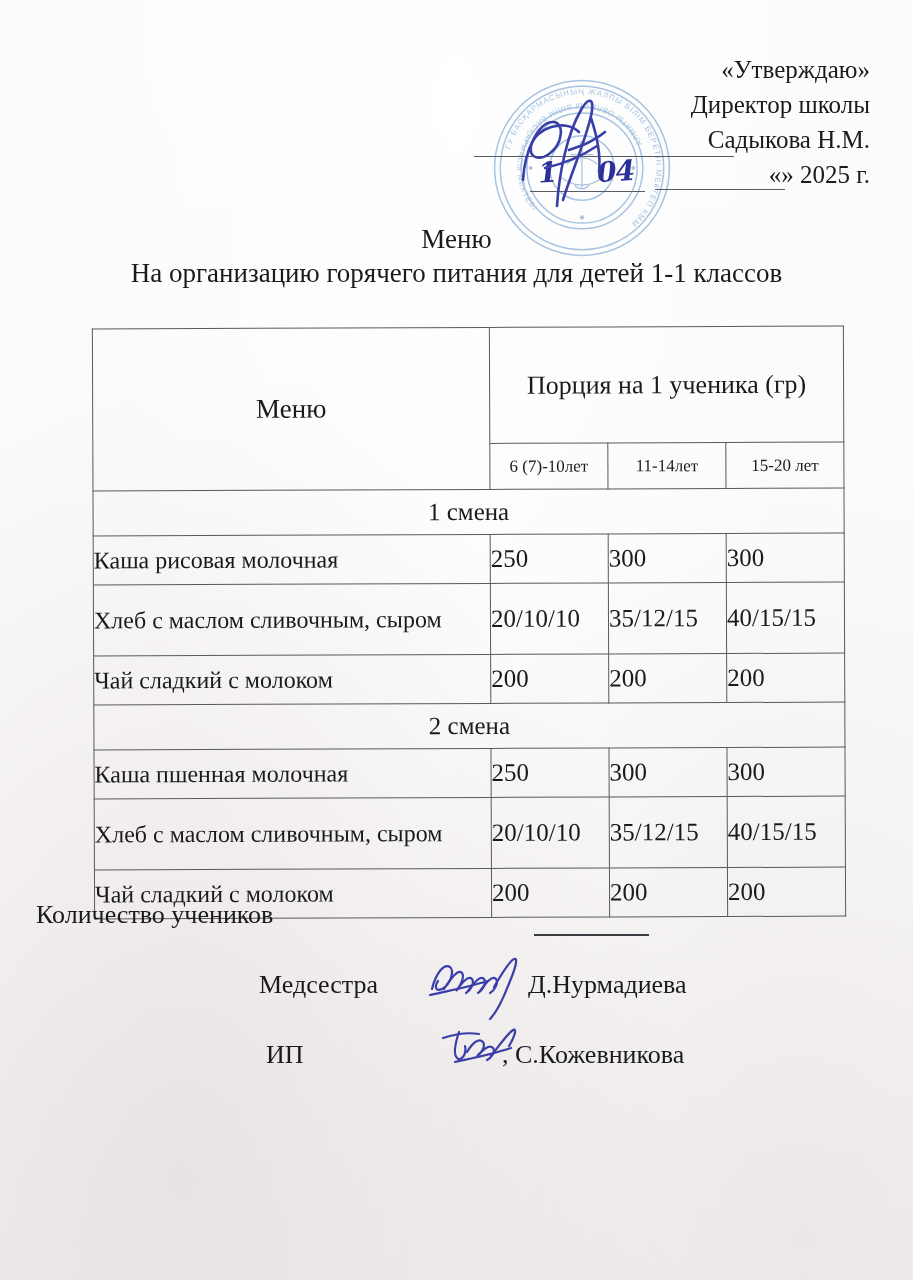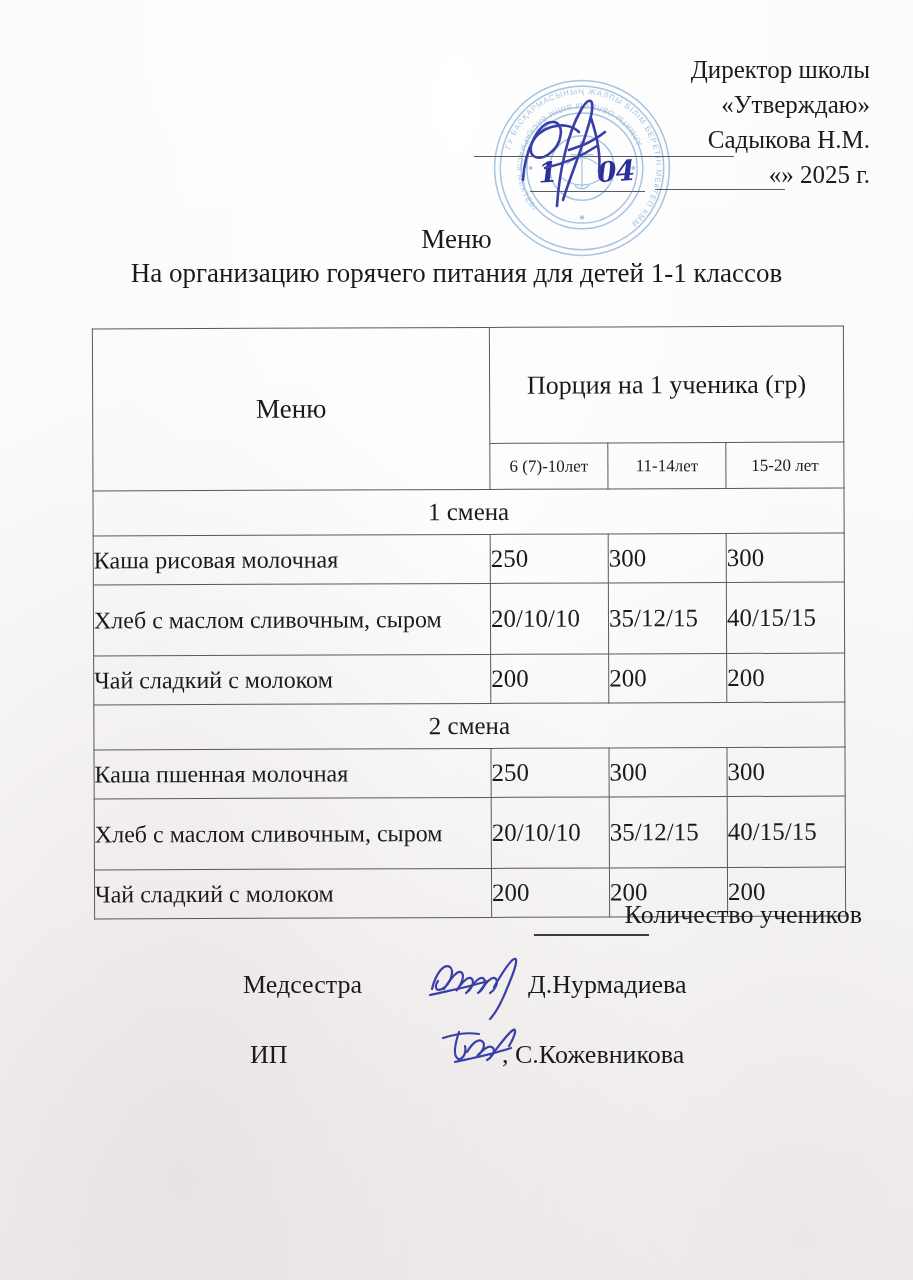--- a/index.html
+++ b/index.html
@@ -169,39 +169,41 @@
   tr.r-single td { height: 48px; }
   tr.r-double td { height: 70px; }
 
   
   .footer { position: absolute; left: 0; top: 900px; width: 913px; z-index: 5; }
 
   .count-line {
     position: absolute;
     left: 0; top: 0;
     width: 862px;
-    text-align: right;
+    text-align: left;
     font-size: 26px;
+    padding-left: 36px;
   }
   .count-rule {
     position: absolute;
     left: 534px; top: 934px;
     width: 115px; height: 2px;
     background: #3b3b42;
     z-index: 5;
   }
 
   .sig-row {
     position: absolute;
     width: 913px;
     font-size: 26px;
   }
   .sig-row .role {
     position: absolute;
     text-align: left;
+    margin-left: 16px;
   }
   .sig-row .name {
     position: absolute;
     text-align: left;
     white-space: nowrap;
   }
   .row-nurse { top: 70px; }
   .row-nurse .role { left: 243px; }
   .row-nurse .name { left: 528px; text-align: center; }
   .row-ip { top: 140px; }
@@ -261,22 +263,22 @@
   <g fill="none" stroke="#3a3fa8" stroke-width="2.6" stroke-linecap="round">
     <path d="M 18,92 C 20,60 34,34 48,34 C 60,34 58,56 44,66 C 34,73 24,70 26,58 C 30,40 60,30 74,44"></path>
     <path d="M 52,118 C 54,86 62,46 76,22 C 84,8 90,10 86,28 C 80,54 66,86 58,112"></path>
     <path d="M 64,62 C 76,58 88,54 100,44"></path>
     <path d="M 40,80 C 58,76 74,70 92,58"></path>
     <path d="M 86,30 C 92,48 96,66 94,84"></path>
   </g>
 </svg>
 
 <div class="approval">
+  <div>«Утверждаю»</div>
   <div>Директор школы</div>
-  <div>«Утверждаю»</div>
   <div>Садыкова Н.М.</div>
   <div class="line-date">
     <span>«</span><span>»</span>
     <span>2025 г.</span>
   </div>
 </div>
 
 <div class="rule rule-1"></div>
 <div class="rule rule-2"></div>
 <div class="rule rule-3"></div>

